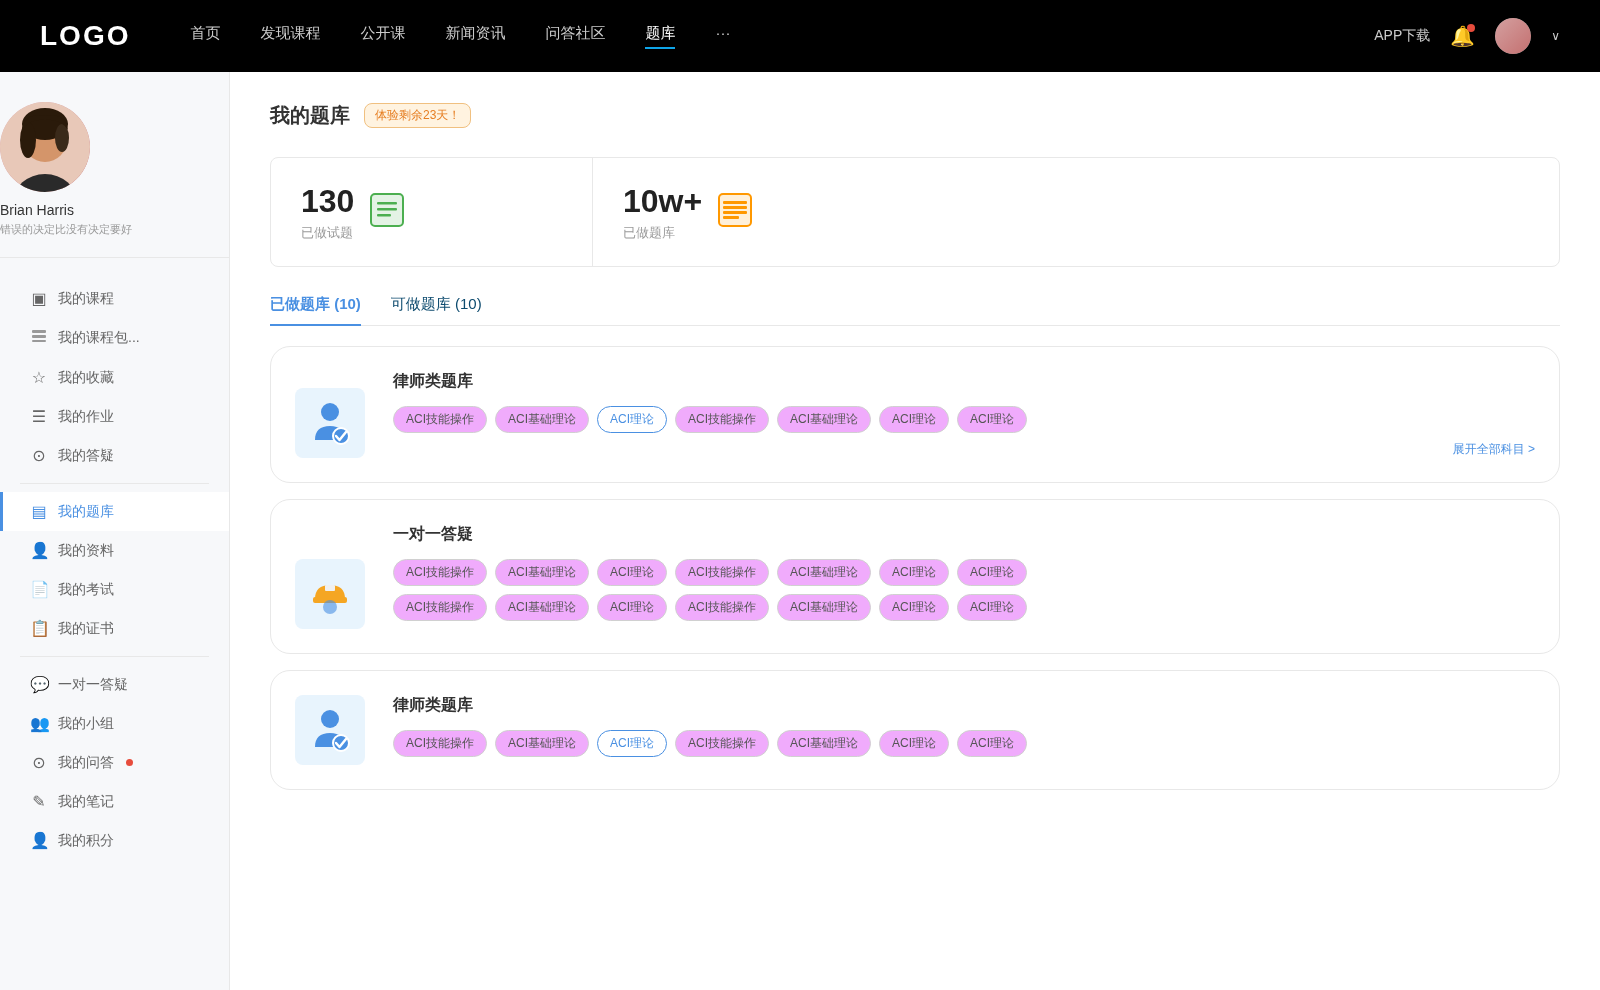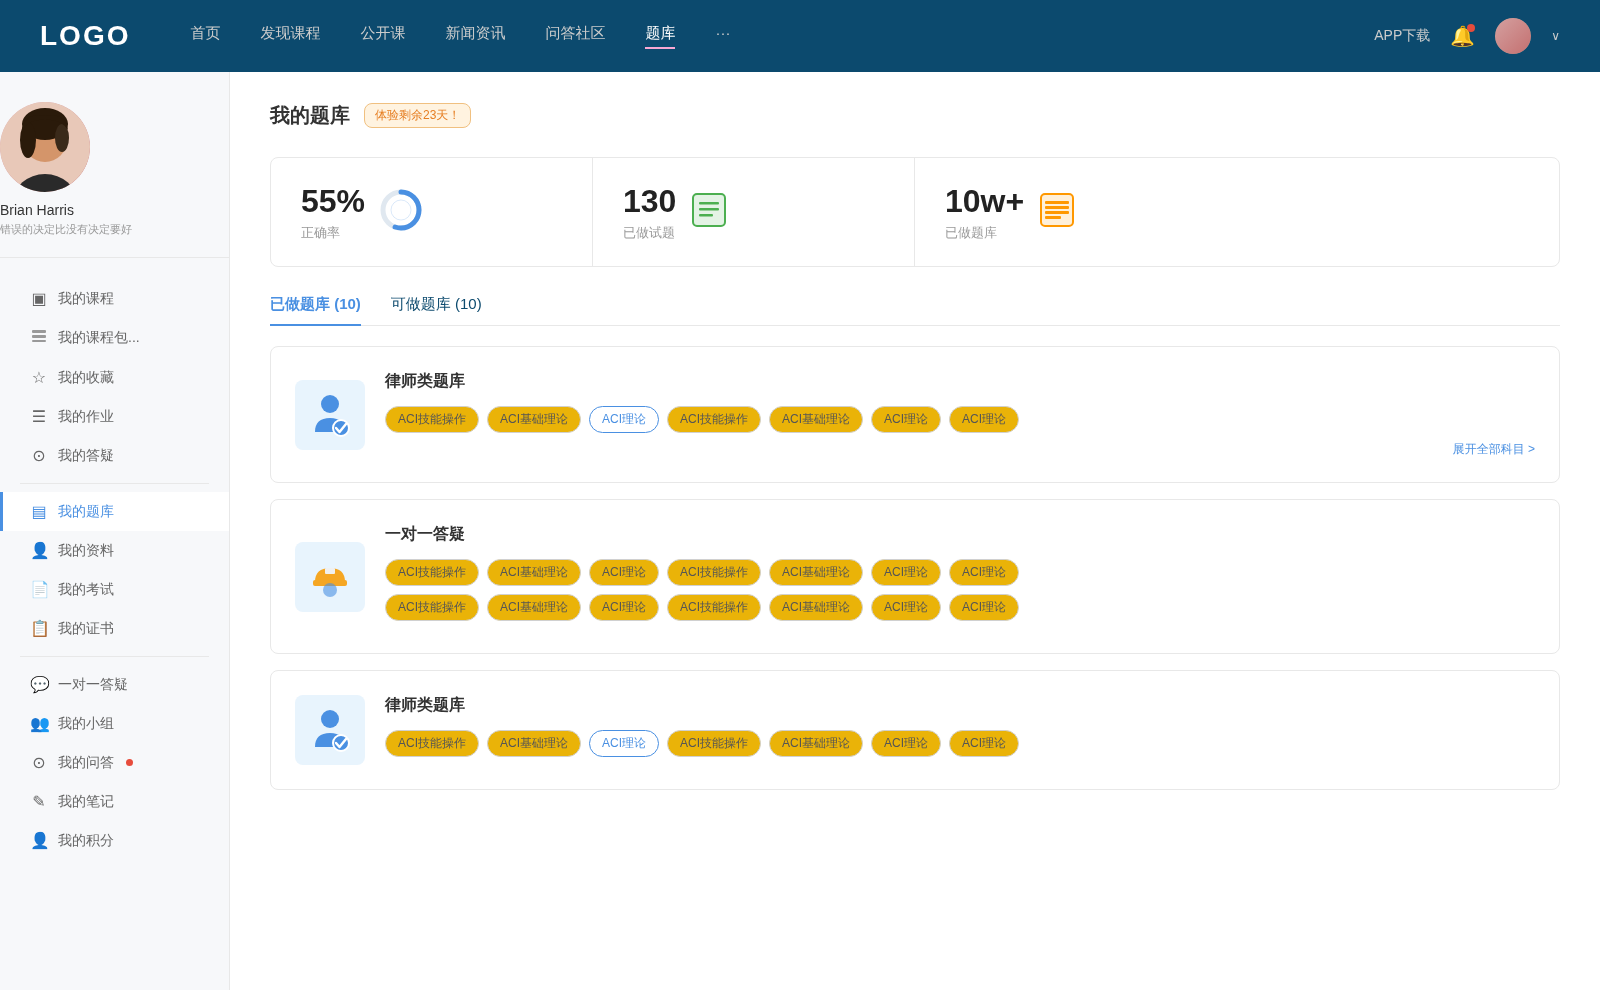--- a/index.html
+++ b/index.html
@@ -1,20 +1,20 @@
 <!DOCTYPE html>
 <html><head>
   <meta charset="utf-8">
   <style>
     * { box-sizing: border-box; margin: 0; padding: 0; }
     body { font-family: 'PingFang SC', 'Microsoft YaHei', sans-serif; background: #f0f2f5; min-height: 990px; }
 
     
     .navbar {
-      background: #0c4a6e;
+      background: #000000;
       height: 72px;
       display: flex;
       align-items: center;
       padding: 0 40px;
       position: fixed;
       top: 0; left: 0; right: 0;
       z-index: 100;
     }
     .navbar-logo {
       color: white;
@@ -29,21 +29,21 @@
       flex: 1;
     }
     .navbar-nav-item {
       color: #ccc;
       font-size: 15px;
       cursor: pointer;
       white-space: nowrap;
     }
     .navbar-nav-item.active {
       color: white;
-      border-bottom: 2px solid #f9a8d4;
+      border-bottom: 2px solid #0ea5e9;
       padding-bottom: 4px;
     }
     .navbar-right {
       display: flex;
       align-items: center;
       gap: 20px;
     }
     .navbar-app-download {
       color: #ccc;
       font-size: 14px;
@@ -241,26 +241,26 @@
     }
     .tab-item.active {
       color: #4a90e2;
       border-bottom: 2px solid #4a90e2;
       font-weight: 700;
     }
 
     
     .qbank-card {
       border: 1px solid #e8e8e8;
-      border-radius: 8px;
+      border-radius: 20px;
       padding: 24px;
       margin-bottom: 16px;
       display: flex;
-      gap: 20px;
-      align-items: center;
+      gap: 28px;
+      align-items: flex-end;
     }
     .qbank-icon-wrap {
       width: 70px; height: 70px;
       background: #e8f4fd;
       border-radius: 8px;
       display: flex;
       align-items: center;
       justify-content: center;
       flex-shrink: 0;
     }
@@ -277,21 +277,21 @@
       gap: 8px;
       margin-bottom: 8px;
     }
     .tag {
       padding: 4px 12px;
       border: 1px solid #d0d0d0;
       border-radius: 14px;
       font-size: 12px;
       color: #555;
       cursor: pointer;
-      background: #eab308;
+      background: #f0abfc;
     }
     .tag.active {
       border-color: #4a90e2;
       color: #4a90e2;
       background: #fff;
     }
     .expand-link {
       display: flex;
       justify-content: flex-end;
       font-size: 12px;
@@ -428,33 +428,20 @@
 
   <main class="main-content">
 
     <div class="page-header">
       <h1 class="page-title">我的题库</h1>
       <span class="trial-badge">体验剩余23天！</span>
     </div>
 
     <div class="stats-row">
 
-      <div class="stat-item">
-        <div class="stat-text">
-          <span class="stat-value">55%</span>
-          <span class="stat-label">正确率</span>
-        </div>
-        <div>
-          <svg width="44" height="44" viewBox="0 0 44 44">
-            <circle class="donut-bg" cx="22" cy="22" r="18" style="fill:none;stroke:#e0e8f0;stroke-width:5;"></circle>
-            <circle class="donut-fill" cx="22" cy="22" r="18" style="fill:none;stroke:#4a90e2;stroke-width:5;stroke-dasharray:62.2 113.1;stroke-linecap:round;transform:rotate(-90deg);transform-origin:22px 22px;"></circle>
-            <circle cx="22" cy="22" r="10" style="fill:none;stroke:#4a90e2;stroke-width:1;opacity:0.2;"></circle>
-          </svg>
-        </div>
-      </div>
 
       <div class="stat-item">
         <div class="stat-text">
           <span class="stat-value">130</span>
           <span class="stat-label">已做试题</span>
         </div>
         <div>
           <svg width="38" height="38" viewBox="0 0 38 38">
             <rect x="3" y="3" width="32" height="32" rx="4" fill="#4caf50" opacity="0.15"></rect>
             <rect x="3" y="3" width="32" height="32" rx="4" fill="none" stroke="#4caf50" stroke-width="2"></rect>

